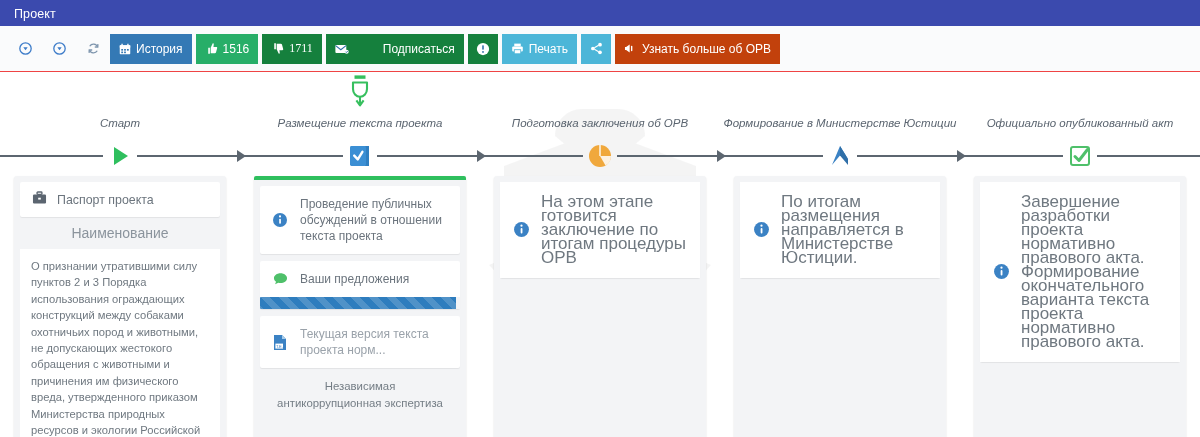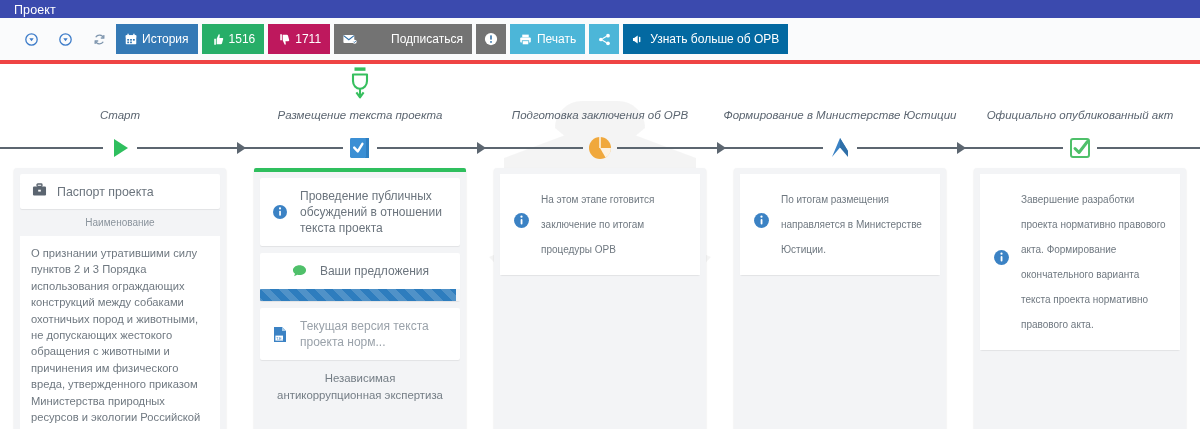--- a/index.html
+++ b/index.html
@@ -5,38 +5,38 @@
   * { box-sizing: border-box; margin: 0; padding: 0; }
   html, body {
     width: 1200px; height: 437px;
     overflow: hidden;
     font-family: "Liberation Sans", sans-serif;
     background: #ffffff;
   }
 
   
   .titlebar {
-    height: 18px;
+    height: 26px;
     background: #3b4aae;
     color: #ffffff;
     display: flex;
     align-items: center;
     padding: 2px 0 0 14px;
     font-size: 12.5px;
     letter-spacing: .1px;
   }
 
   
   .toolbar {
     height: 46px;
     background: #fafbfc;
-    border-bottom: 4px solid #ef4444;
-    display: flex;
-    align-items: center;
-    padding-left: 14px;
+    border-bottom: 1px solid #ef4444;
+    display: flex;
+    align-items: center;
+    padding-left: 8px;
     gap: 0;
   }
   .round-ico {
     width: 34px; height: 30px;
     display: flex; align-items: center; justify-content: center;
     color: #3d7cc9;
     cursor: pointer;
   }
   .btn {
     height: 30px;
@@ -48,24 +48,24 @@
     color: #ffffff;
     border: none;
     cursor: pointer;
     white-space: nowrap;
     font-family: "Liberation Sans", sans-serif;
     margin-right: 4px;
   }
   .btn svg { display: block; }
   .btn.blue   { background: #3479b5; }
   .btn.green  { background: #27ae68; text-align: right; }
-  .btn.red    { background: #be185d; }
-  .btn.darkbl { background: #737373; gap: 34px; }
+  .btn.red    { background: #15803d; font-family: Liberation Serif, serif; }
+  .btn.darkbl { background: #15803d; gap: 34px; }
   .btn.cyan   { background: #4cb6d8; }
-  .btn.orange { background: #0369a1; }
+  .btn.orange { background: #c2410c; }
   .btn.sq { width: 30px; padding: 0; justify-content: center; }
 
   
   .stage {
     position: relative;
     height: 365px;
     background: #ffffff;
     overflow: hidden;
   }
   .watermark {
@@ -159,41 +159,40 @@
   .panel + .panel { margin-top: 7px; }
 
   .panel-head {
     display: flex; align-items: center; gap: 10px;
     padding: 9px 12px;
     font-size: 12.4px;
     color: #6b747d;
   }
   .subhdr {
     text-align: center;
-    font-size: 10px;
+    font-size: 14px;
     color: #8b949d;
     padding: 8px 4px;
   }
   .body-text {
     background: #ffffff;
     padding: 9px 11px 11px 11px;
     font-size: 11.2px;
     line-height: 16.4px;
     color: #6f7880;
   }
 
   .menu-item {
     display: flex;
     align-items: center;
     gap: 11px;
     padding: 10px 11px;
     font-size: 12px;
     line-height: 16px;
     color: #6b747d;
-    justify-content: center;
   }
   .menu-item .ico { flex: 0 0 auto; width: 18px; display:flex; align-items:center; justify-content:center;}
   .menu-item.muted { color: #9aa2aa; }
   .center-item {
     text-align: center;
     font-size: 11.4px;
     line-height: 17px;
     color: #747d85;
     padding: 10px 12px;
   }
@@ -215,22 +214,22 @@
     position:absolute; right:0; top:0; bottom:0;
     width:4px; background:#f3f4f6;
   }
 
   .info-row {
     display: flex;
     align-items: center;
     gap: 11px;
     padding: 13px 13px;
     background: #ffffff;
-    font-size: 10px;
-    line-height: 25px;
+    font-size: 17px;
+    line-height: 14px;
     color: #6f7880;
   }
   .info-row .bi { flex: 0 0 auto; }
   .card.pad-plain { padding: 6px; }
 </style>
 </head>
 <body>
 
 <div class="titlebar">
   <span>Проект</span>

